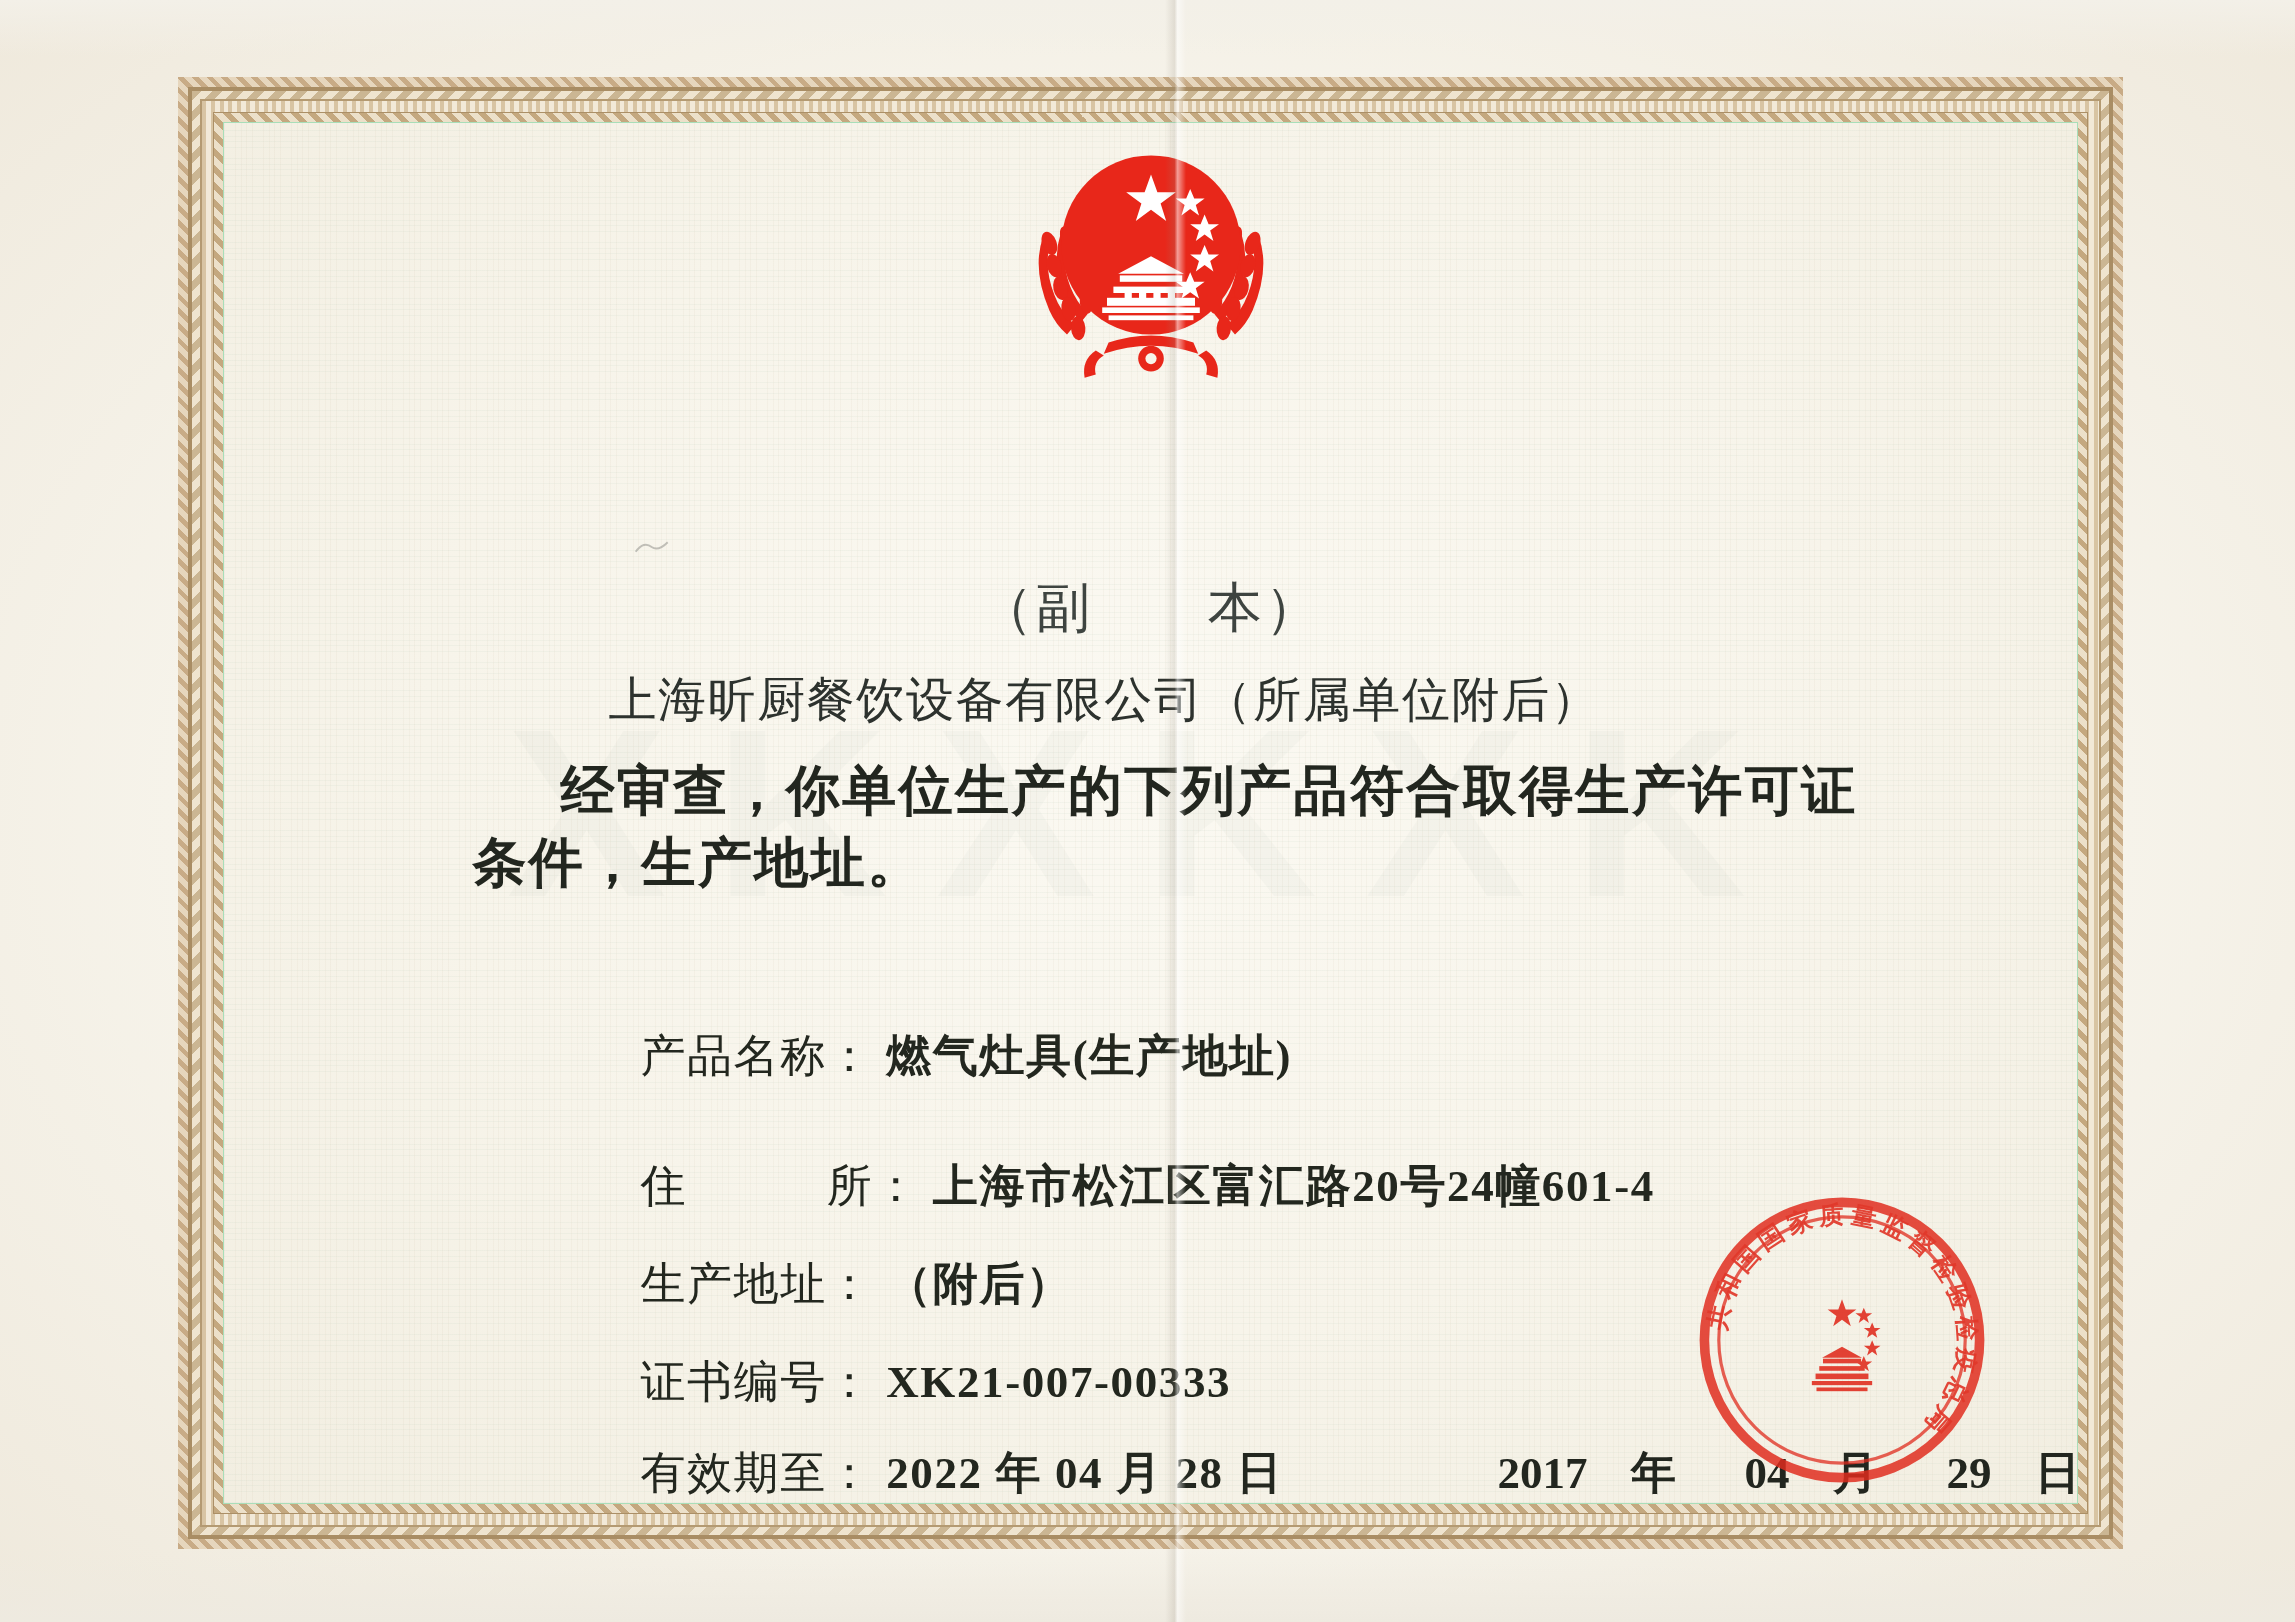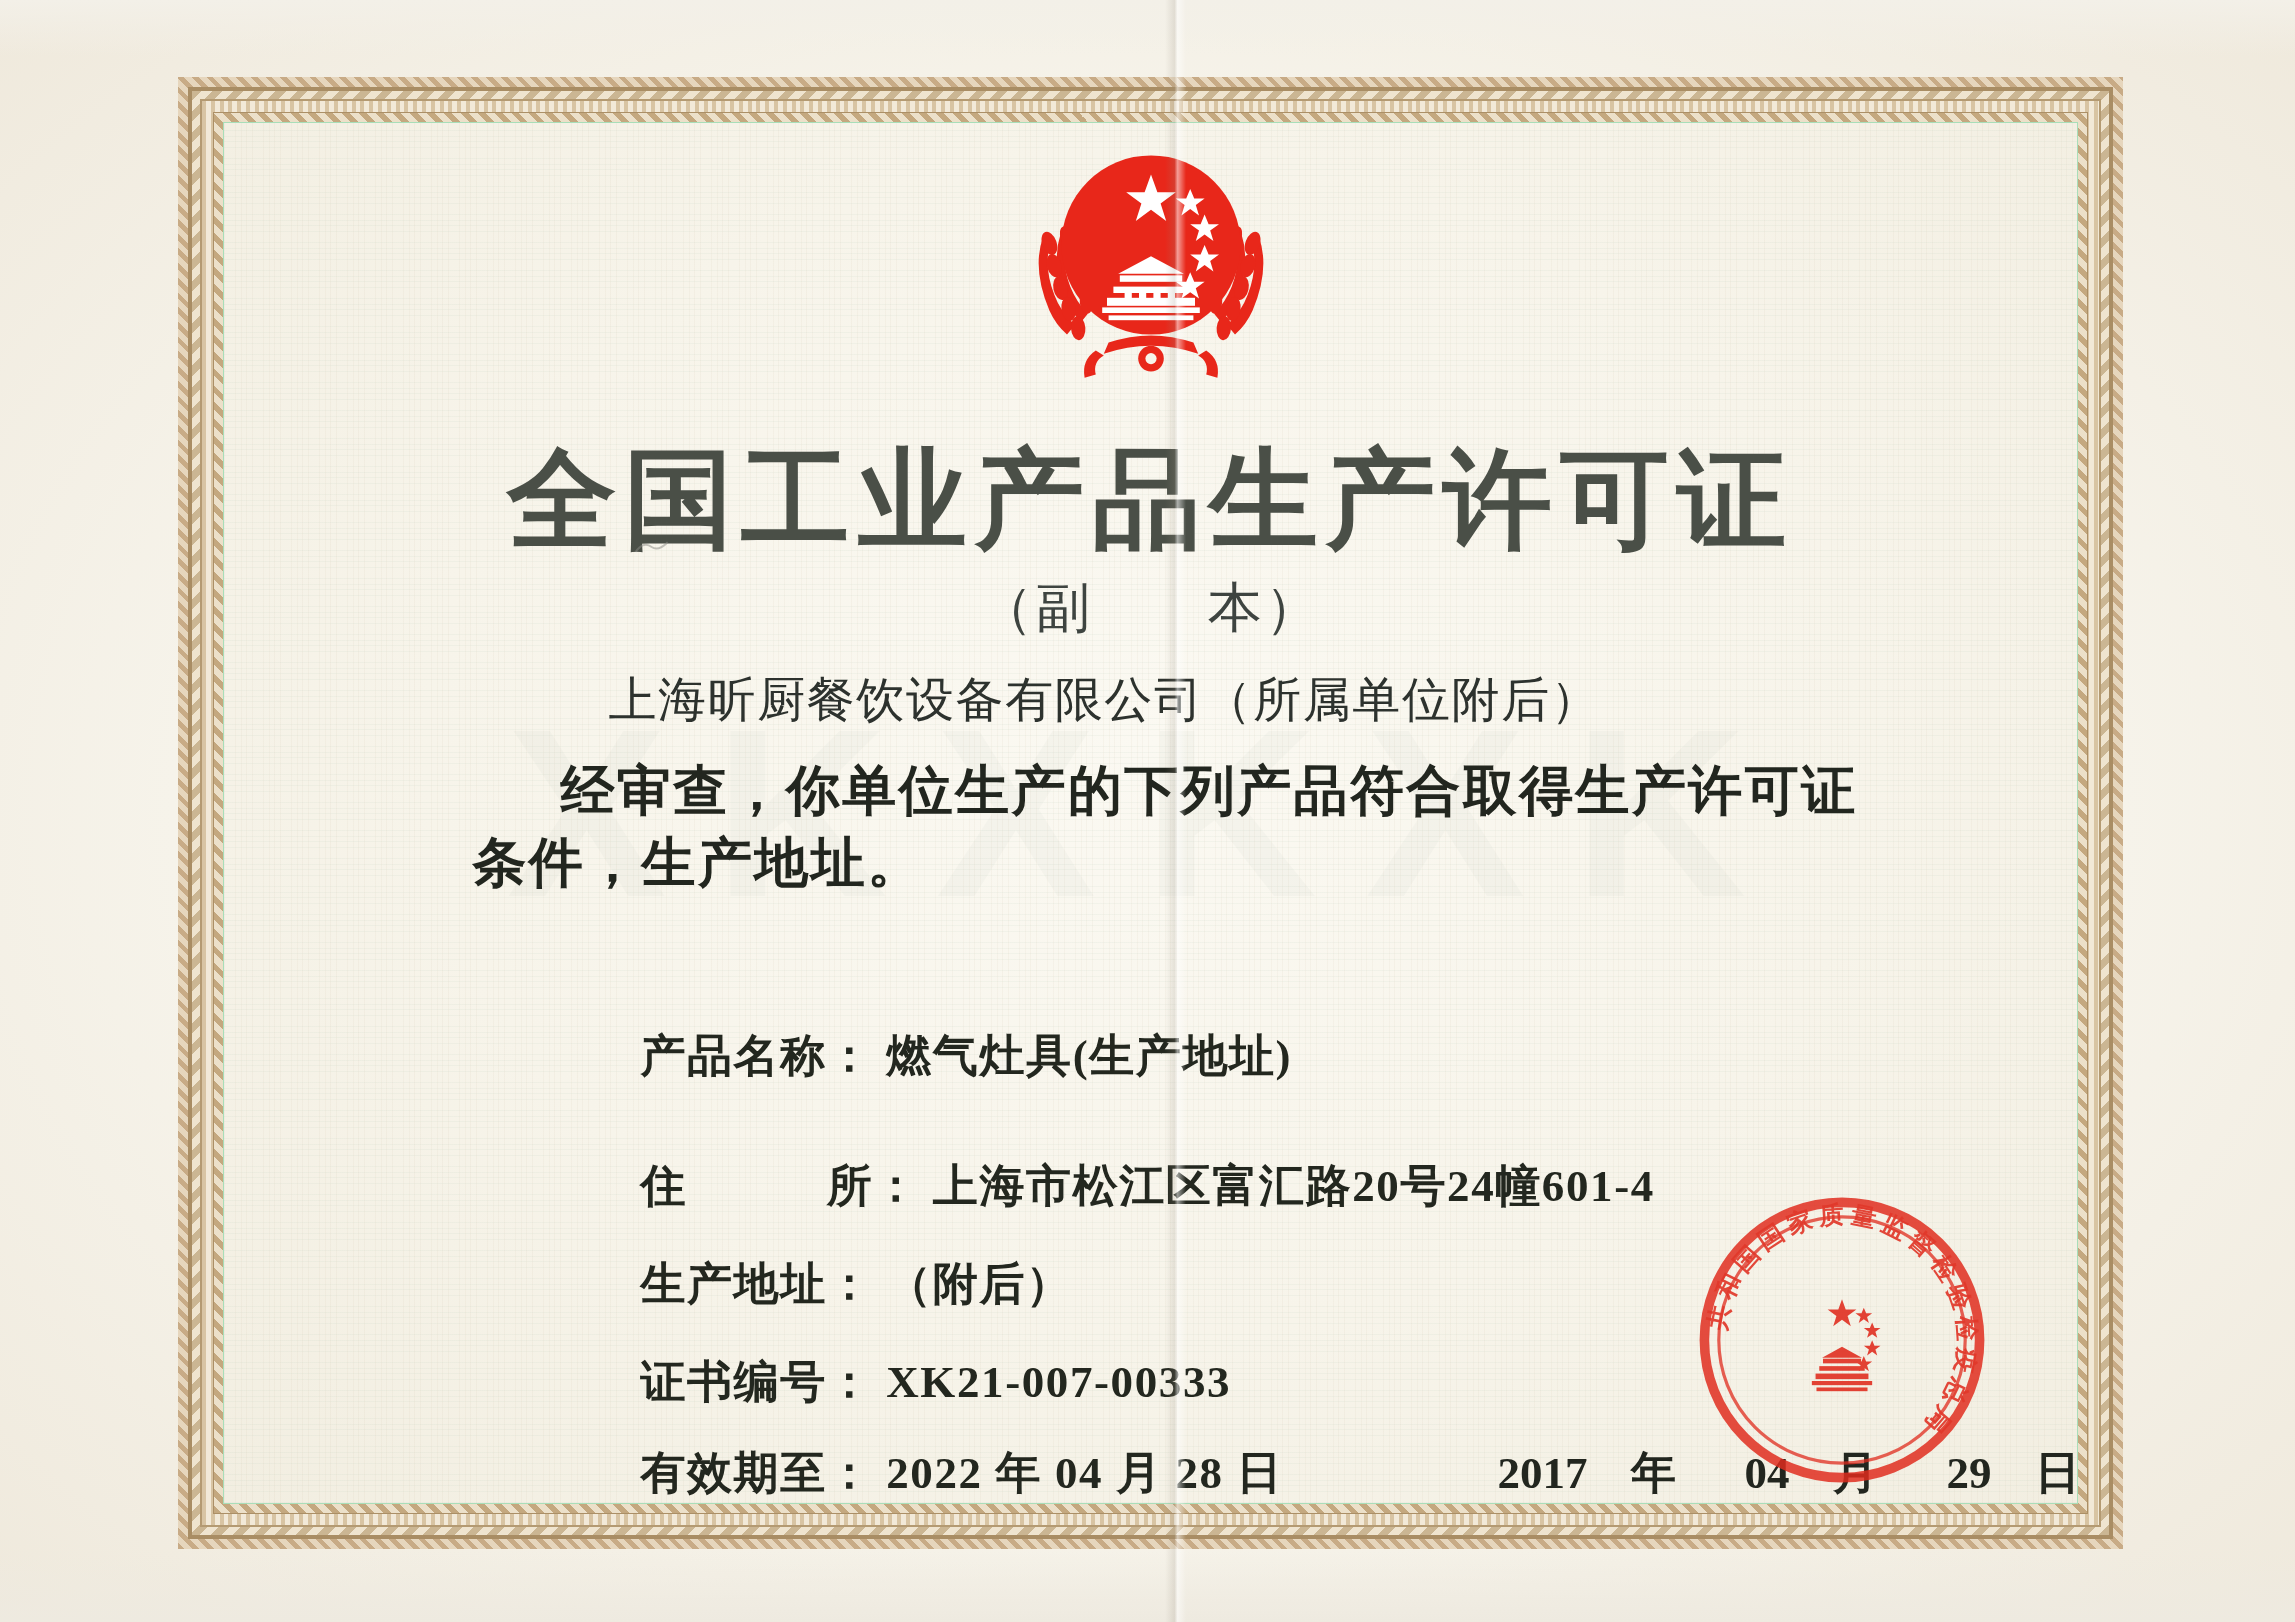--- a/index.html
+++ b/index.html
@@ -178,21 +178,21 @@
 
   .field {
     position: absolute;
     z-index: 6;
     white-space: nowrap;
     color: #23271f;
     font-size: 45px;
     letter-spacing: 1.6px;
   }
   .field .lbl {
-    font-weight: 700;
+    font-weight: 400;
     display: inline-block;
   }
   .field .val {
     font-weight: 700;
     display: inline-block;
   }
 
   
   .date-row {
     position: absolute;
@@ -306,21 +306,20 @@
                 <circle cx="165" cy="272" r="7" fill="#f7f4ea"></circle>
               </svg>
             </div>
 
             <div class="pencil">
               <svg viewBox="0 0 46 20" width="37" height="16">
                   <path d="M2 16 q10 -14 20 -6 q8 6 20 -6" stroke="#8b8b85" stroke-width="2.4" fill="none"></path>
                 </svg>
             </div>
 
-            <div class="main-title">全国工业产品生产许可证</div>
             <div class="sub-title">（副　　本）</div>
 
             <div class="company">上海昕厨餐饮设备有限公司（所属单位附后）</div>
 
             <div class="statement">
               <span>经审查，你单位生产的下列产品符合取得生产许可证</span>
               <span class="l2">条件，生产地址。</span>
             </div>
 
             <div class="field" style="left:416px; top:903px;">

